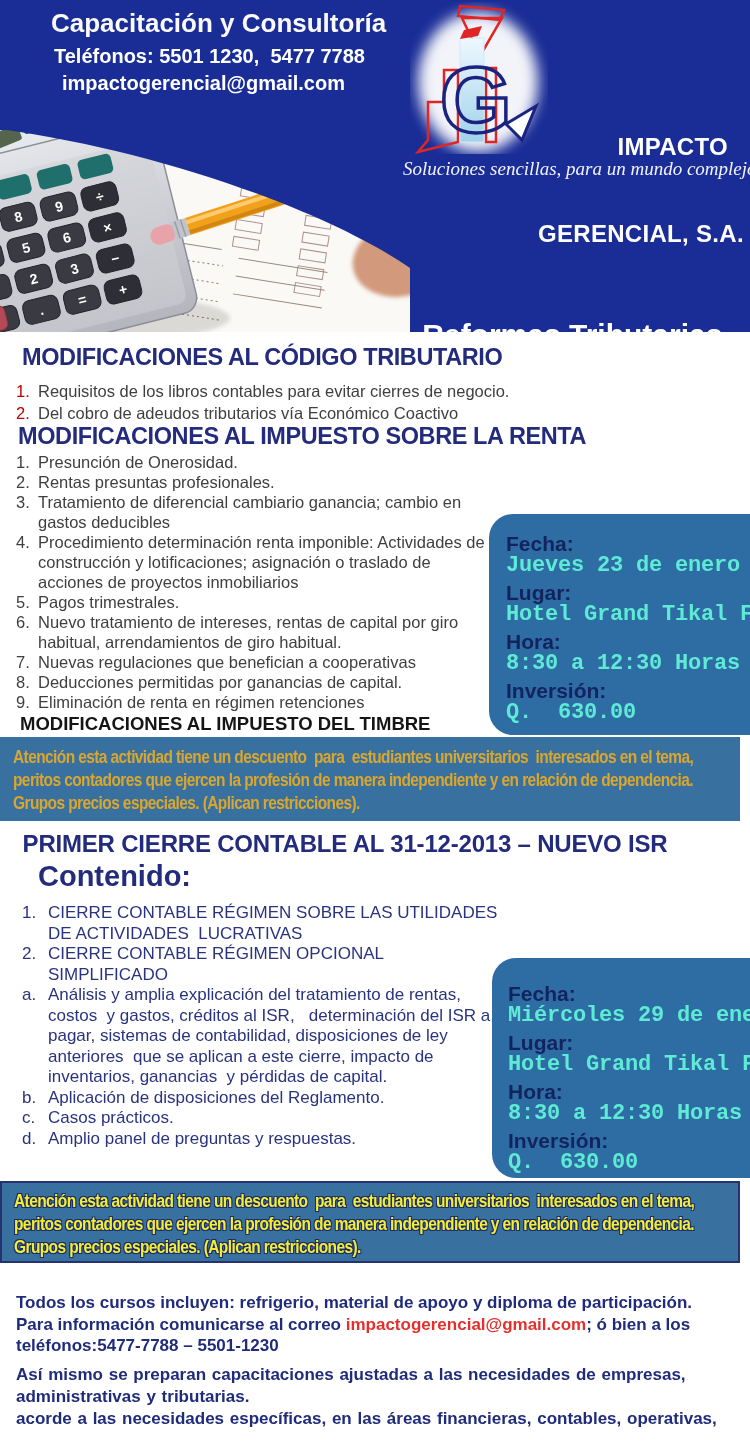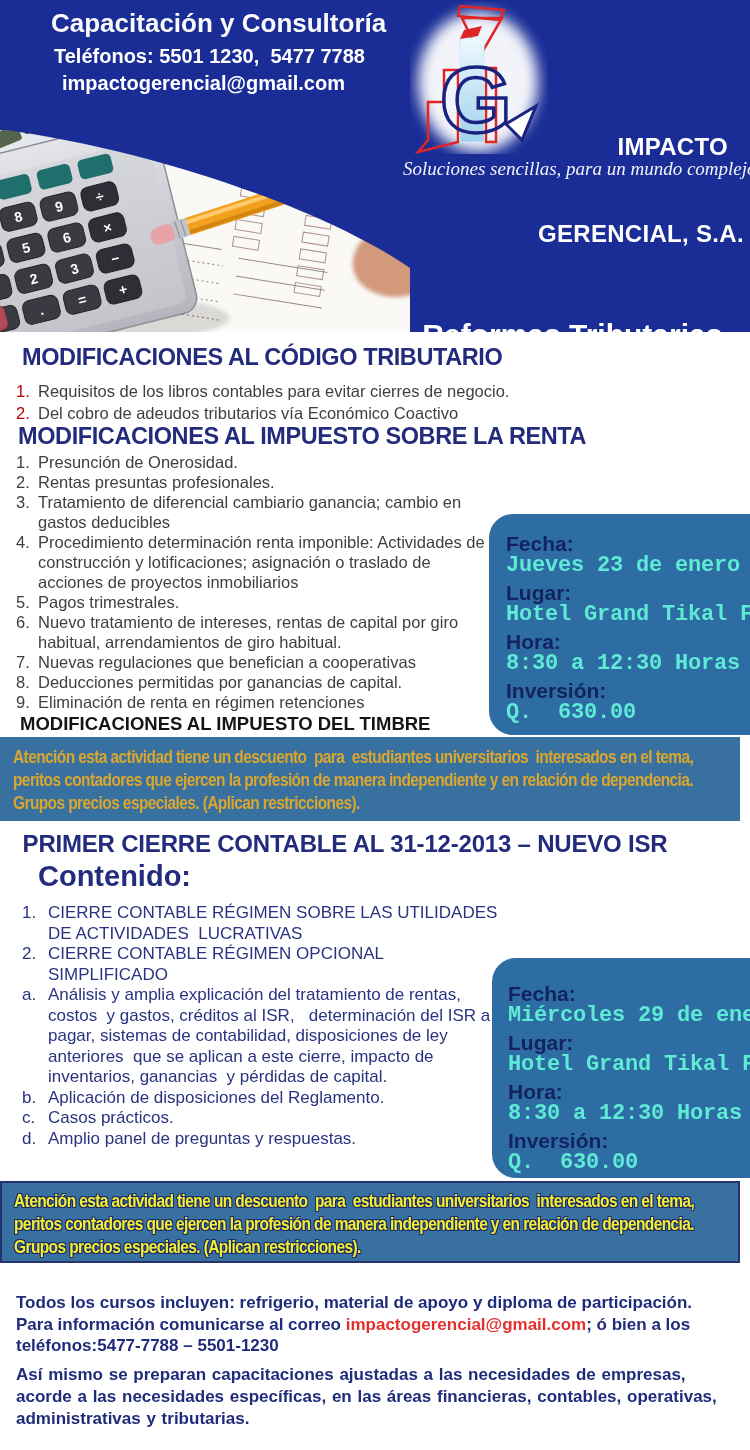--- a/index.html
+++ b/index.html
@@ -348,17 +348,17 @@
     <div class="bline">Grupos precios especiales. (Aplican restricciones).</div>
   </div>
 
   <div class="foot fp1">
     <div class="fline">Todos los cursos incluyen: refrigerio, material de apoyo y diploma de participación.</div>
     <div class="fline"><span>Para información comunicarse al correo </span><span class="email-red">impactogerencial@gmail.com</span><span>; ó bien a los</span></div>
     <div class="fline">teléfonos:5477-7788 – 5501-1230</div>
   </div>
   <div class="foot fp2">
     <div class="fline">Así mismo se preparan capacitaciones ajustadas a las necesidades de empresas,</div>
+    <div class="fline">administrativas y tributarias.</div>
     <div class="fline">acorde a las necesidades específicas, en las áreas financieras, contables, operativas,</div>
-    <div class="fline">administrativas y tributarias.</div>
   </div>
 
 </div>
 
 </body></html>

